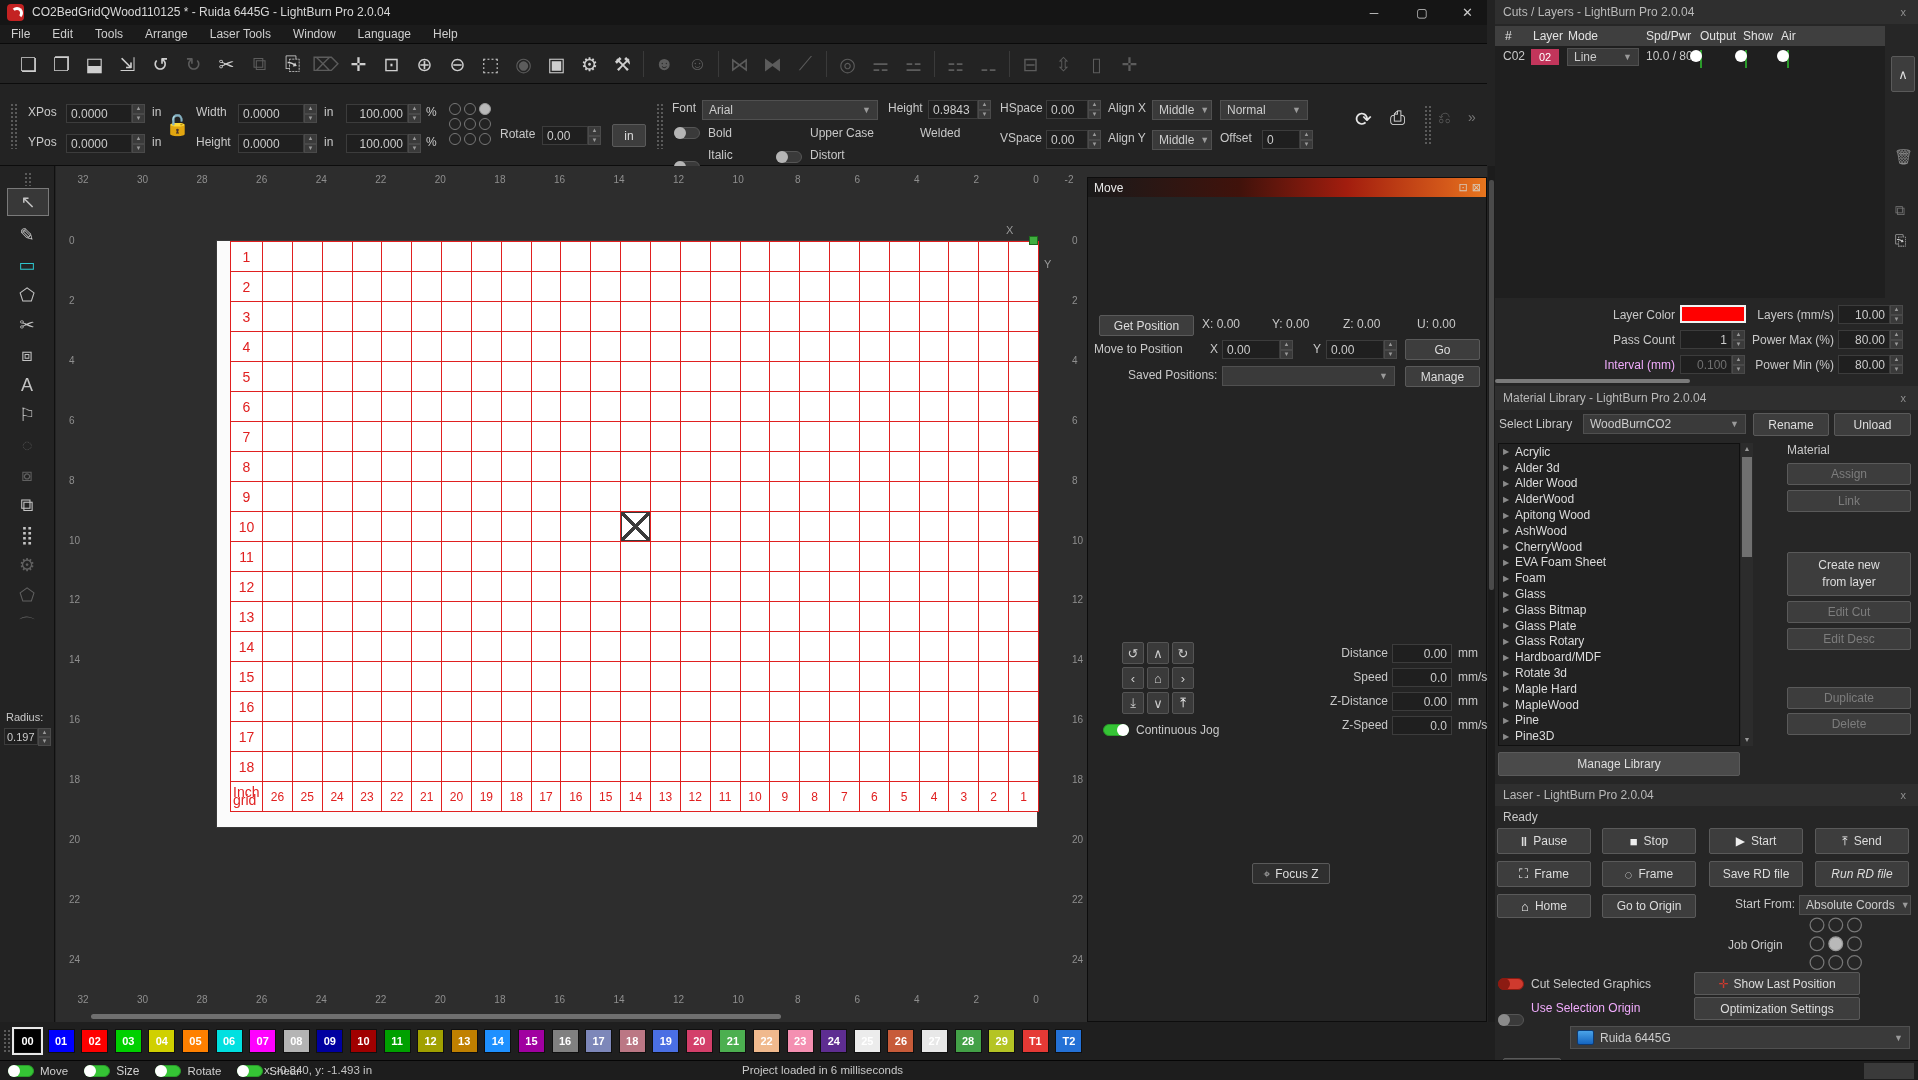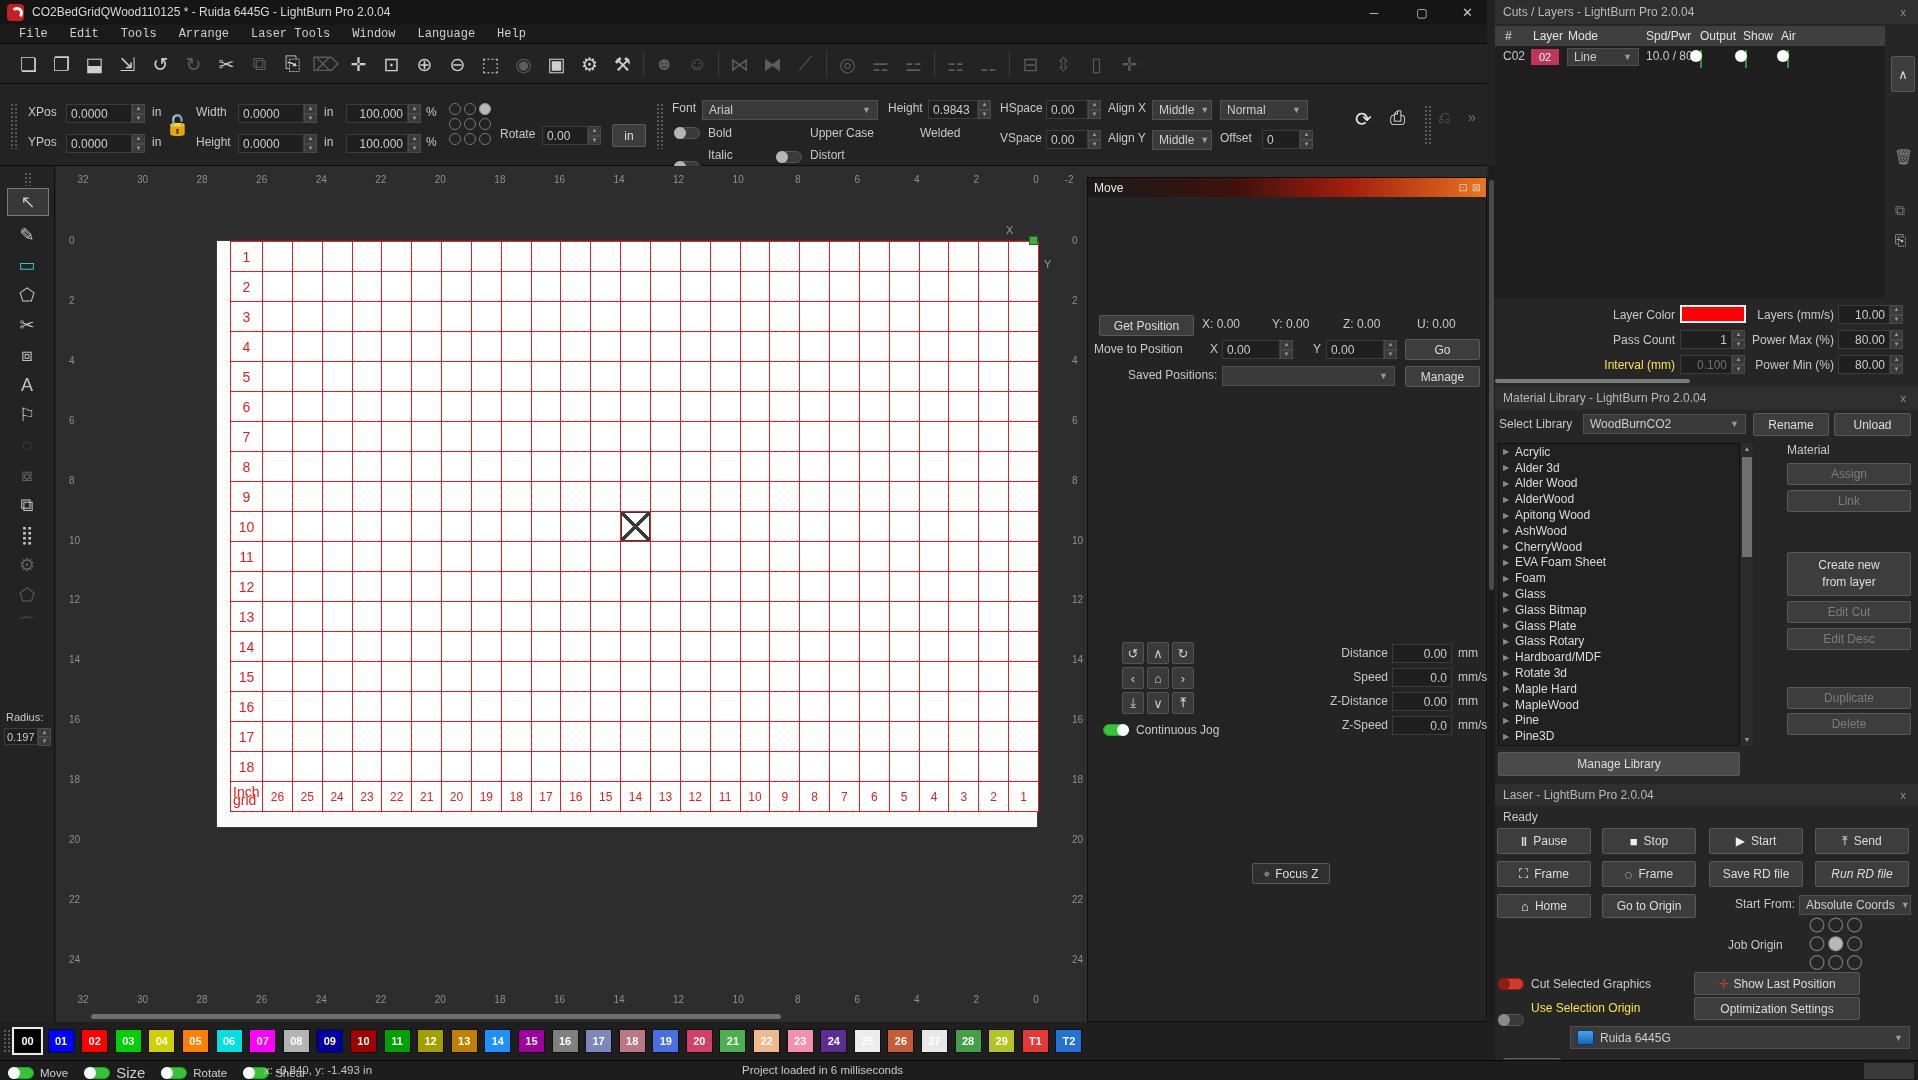--- a/index.html
+++ b/index.html
@@ -1,19 +1,19 @@
 <!DOCTYPE html>
 <html><head>
 <meta charset="utf-8">
 <style>
   html,body{margin:0;padding:0;background:#101010;}
   #root{position:relative;width:1918px;height:1080px;background:#232323;font-family:"Liberation Sans",sans-serif;overflow:hidden;color:#ccc;}
   .a{position:absolute;box-sizing:border-box;}
   .lbl{color:#c8c8c8;font-size:12px;display:flex;align-items:center;white-space:nowrap;}
-  .lbl.dim{color:#fde047;}
+  .lbl.dim{color:#f0abfc;}
   .fld{background:#1f1f1f;border:1px solid #3c3c3c;color:#ccc;font-size:12px;display:flex;align-items:center;padding:0 4px;height:19px;box-sizing:border-box;white-space:nowrap;}
   .fld.rt{justify-content:flex-end;}
   .fld.dim{color:#707070;}
   .spin{width:13px;height:19px;display:flex;flex-direction:column;box-sizing:border-box;}
   .spin>div{flex:1;background:#3a3a3a;border:1px solid #4a4a4a;color:#999;font-size:6px;line-height:7px;text-align:center;}
   .dd{background:#3a3a3a;border:1px solid #505050;color:#ccc;font-size:12px;display:flex;align-items:center;padding:0 6px;height:20px;box-sizing:border-box;justify-content:space-between;white-space:nowrap;}
   .dd .car{color:#9a9a9a;font-size:9px;margin-left:6px;}
   .btn{background:#3d3d3d;border:1px solid #5a5a5a;color:#ddd;font-size:12px;display:flex;align-items:center;justify-content:center;box-sizing:border-box;border-radius:2px;white-space:nowrap;}
   .btn.dis{color:#7d7d7d;}
   .tgl{width:26px;height:12px;border-radius:7px;position:relative;background:#3a3a3a;border:1px solid #555;box-sizing:border-box;flex:none;}
@@ -57,21 +57,21 @@
   <div class="a" style="left:0;top:0;width:1487px;height:25px;background:#151515;display:flex;align-items:center;">
     <div class="a" style="left:7px;top:4px;width:17px;height:17px;background:#c32222;border-radius:4px;overflow:hidden;">
       <div class="a" style="left:4px;top:3px;width:12px;height:12px;border-radius:50%;border:3px solid #fff;border-left-color:transparent;border-bottom-color:transparent;"></div>
     </div>
     <div class="a" style="left:32px;top:5px;font-size:12px;color:#d8d8d8;white-space:nowrap;">CO2BedGridQWood110125 * - Ruida 6445G - LightBurn Pro 2.0.04</div>
     <div class="a" style="left:1352px;top:0;width:44px;height:25px;display:flex;align-items:center;justify-content:center;color:#ccc;font-size:12px;">─</div>
     <div class="a" style="left:1400px;top:0;width:44px;height:25px;display:flex;align-items:center;justify-content:center;color:#ccc;font-size:12px;">▢</div>
     <div class="a" style="left:1448px;top:0;width:39px;height:25px;display:flex;align-items:center;justify-content:center;color:#ccc;font-size:13px;">✕</div>
   </div>
 
-  <div class="a" style="left:0;top:25px;width:1487px;height:19px;background:#1b1b1b;display:flex;align-items:center;padding-left:8px;border-bottom:1px solid #0a0a0a;font-family:Liberation Mono, monospace;">
+  <div class="a" style="left:0;top:25px;width:1487px;height:19px;background:#1b1b1b;display:flex;align-items:center;border-bottom:1px solid #0a0a0a;">
       <div style="font-size: 12px; color: rgb(207, 207, 207); padding: 2px 11px;">File</div>
       <div style="font-size: 12px; color: rgb(207, 207, 207); padding: 2px 11px;">Edit</div>
       <div style="font-size: 12px; color: rgb(207, 207, 207); padding: 2px 11px;">Tools</div>
       <div style="font-size: 12px; color: rgb(207, 207, 207); padding: 2px 11px;">Arrange</div>
       <div style="font-size: 12px; color: rgb(207, 207, 207); padding: 2px 11px;">Laser Tools</div>
       <div style="font-size: 12px; color: rgb(207, 207, 207); padding: 2px 11px;">Window</div>
       <div style="font-size: 12px; color: rgb(207, 207, 207); padding: 2px 11px;">Language</div>
       <div style="font-size: 12px; color: rgb(207, 207, 207); padding: 2px 11px;">Help</div>
     </div>
 
@@ -1232,21 +1232,21 @@
         <div style="display: flex; align-items: center; gap: 6px;">
           <div class="tgl onL">
             <span class="kn"></span>
           </div>
           <span style="font-size: 11.5px; color: rgb(208, 208, 208);">Move</span>
         </div>
         <div style="display: flex; align-items: center; gap: 6px;">
           <div class="tgl onL">
             <span class="kn"></span>
           </div>
-          <span style="font-size: 15px; color: rgb(208, 208, 208);">Size</span>
+          <span style="font-size: 12px; color: rgb(208, 208, 208);">Size</span>
         </div>
         <div style="display: flex; align-items: center; gap: 6px;">
           <div class="tgl onL">
             <span class="kn"></span>
           </div>
           <span style="font-size: 11.5px; color: rgb(208, 208, 208);">Rotate</span>
         </div>
         <div style="display: flex; align-items: center; gap: 6px;">
           <div class="tgl onL">
             <span class="kn"></span>

